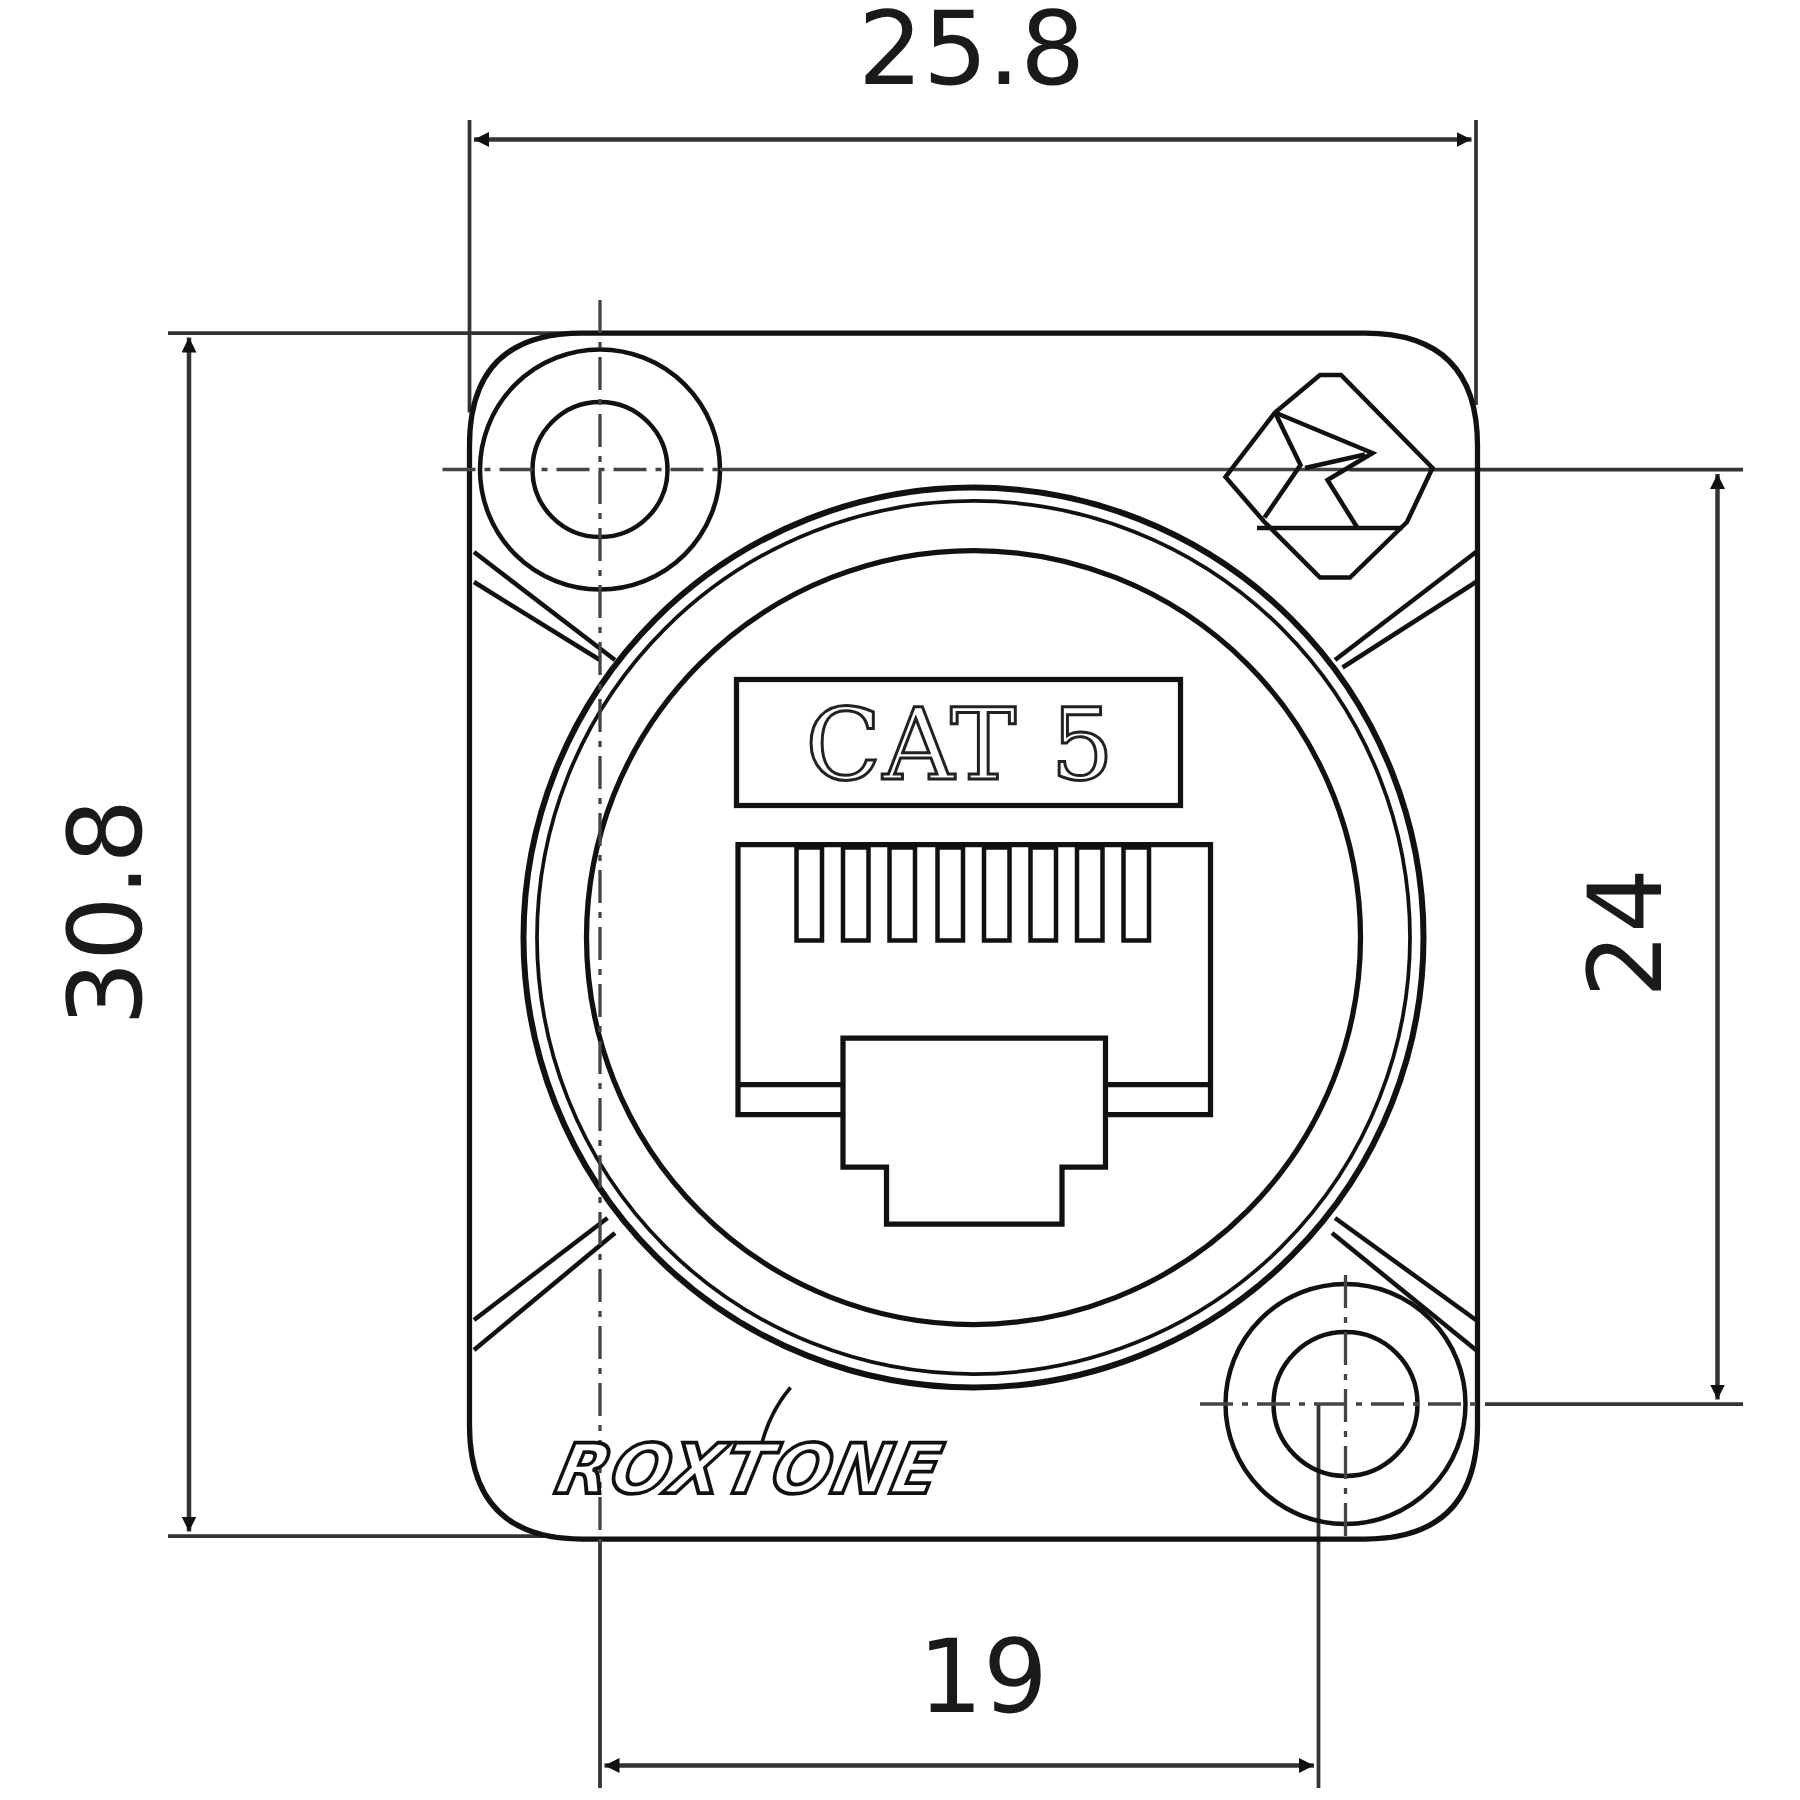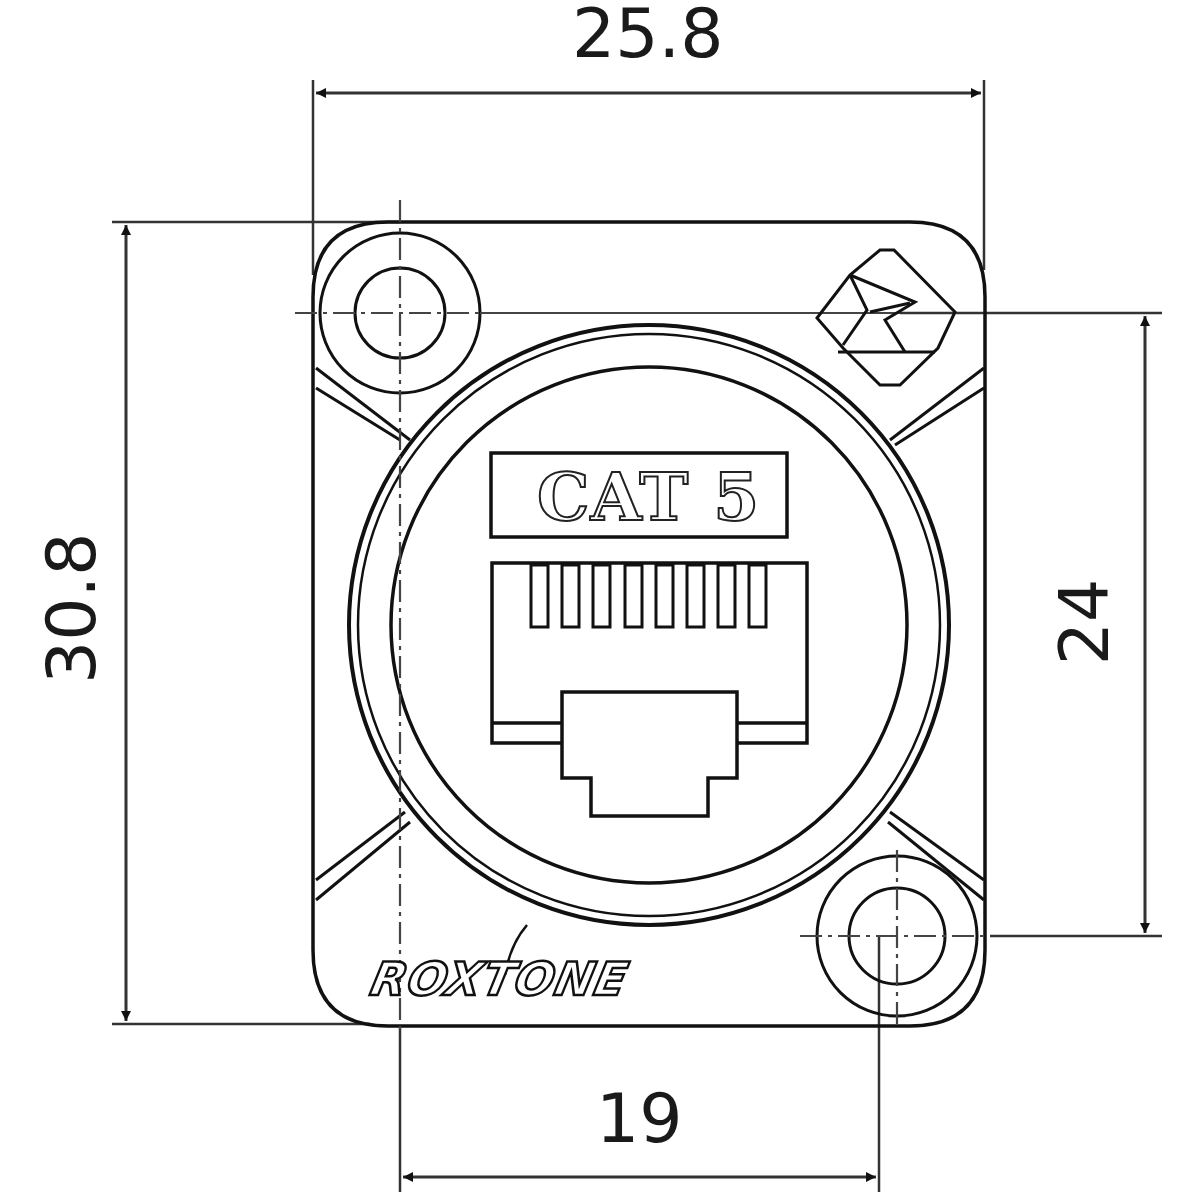--- a/index.html
+++ b/index.html
@@ -114,17 +114,17 @@
       <rect x="749" y="565" width="17" height="62"></rect>
     </g>
 
     <path d="M 527 925 Q 510 945 505 975" fill="none" stroke="#111" stroke-width="2.5"></path>
   </svg>
 
   
   <div class="dim-label" style="left:572px; top:0px;">25.8</div>
   <div class="dim-label rot" style="left:12px; top:590px; width:120px; text-align:center;">30.8</div>
   <div class="dim-label rot" style="left:1040px; top:588px; width:90px; text-align:center;">24</div>
-  <div class="dim-label" style="left:596px; top:1085px;">19</div>
+  <div class="dim-label" style="left:612px; top:1085px;">19</div>
 
-  <div class="cat-label" style="left:537px; top:464px;font-weight:bold;">CAT 5</div>
+  <div class="cat-label" style="left:537px; top:464px;">CAT 5</div>
   <div class="brand" style="left:372px; top:956px;">ROXTONE</div>
 </div>
 
 </body></html>

